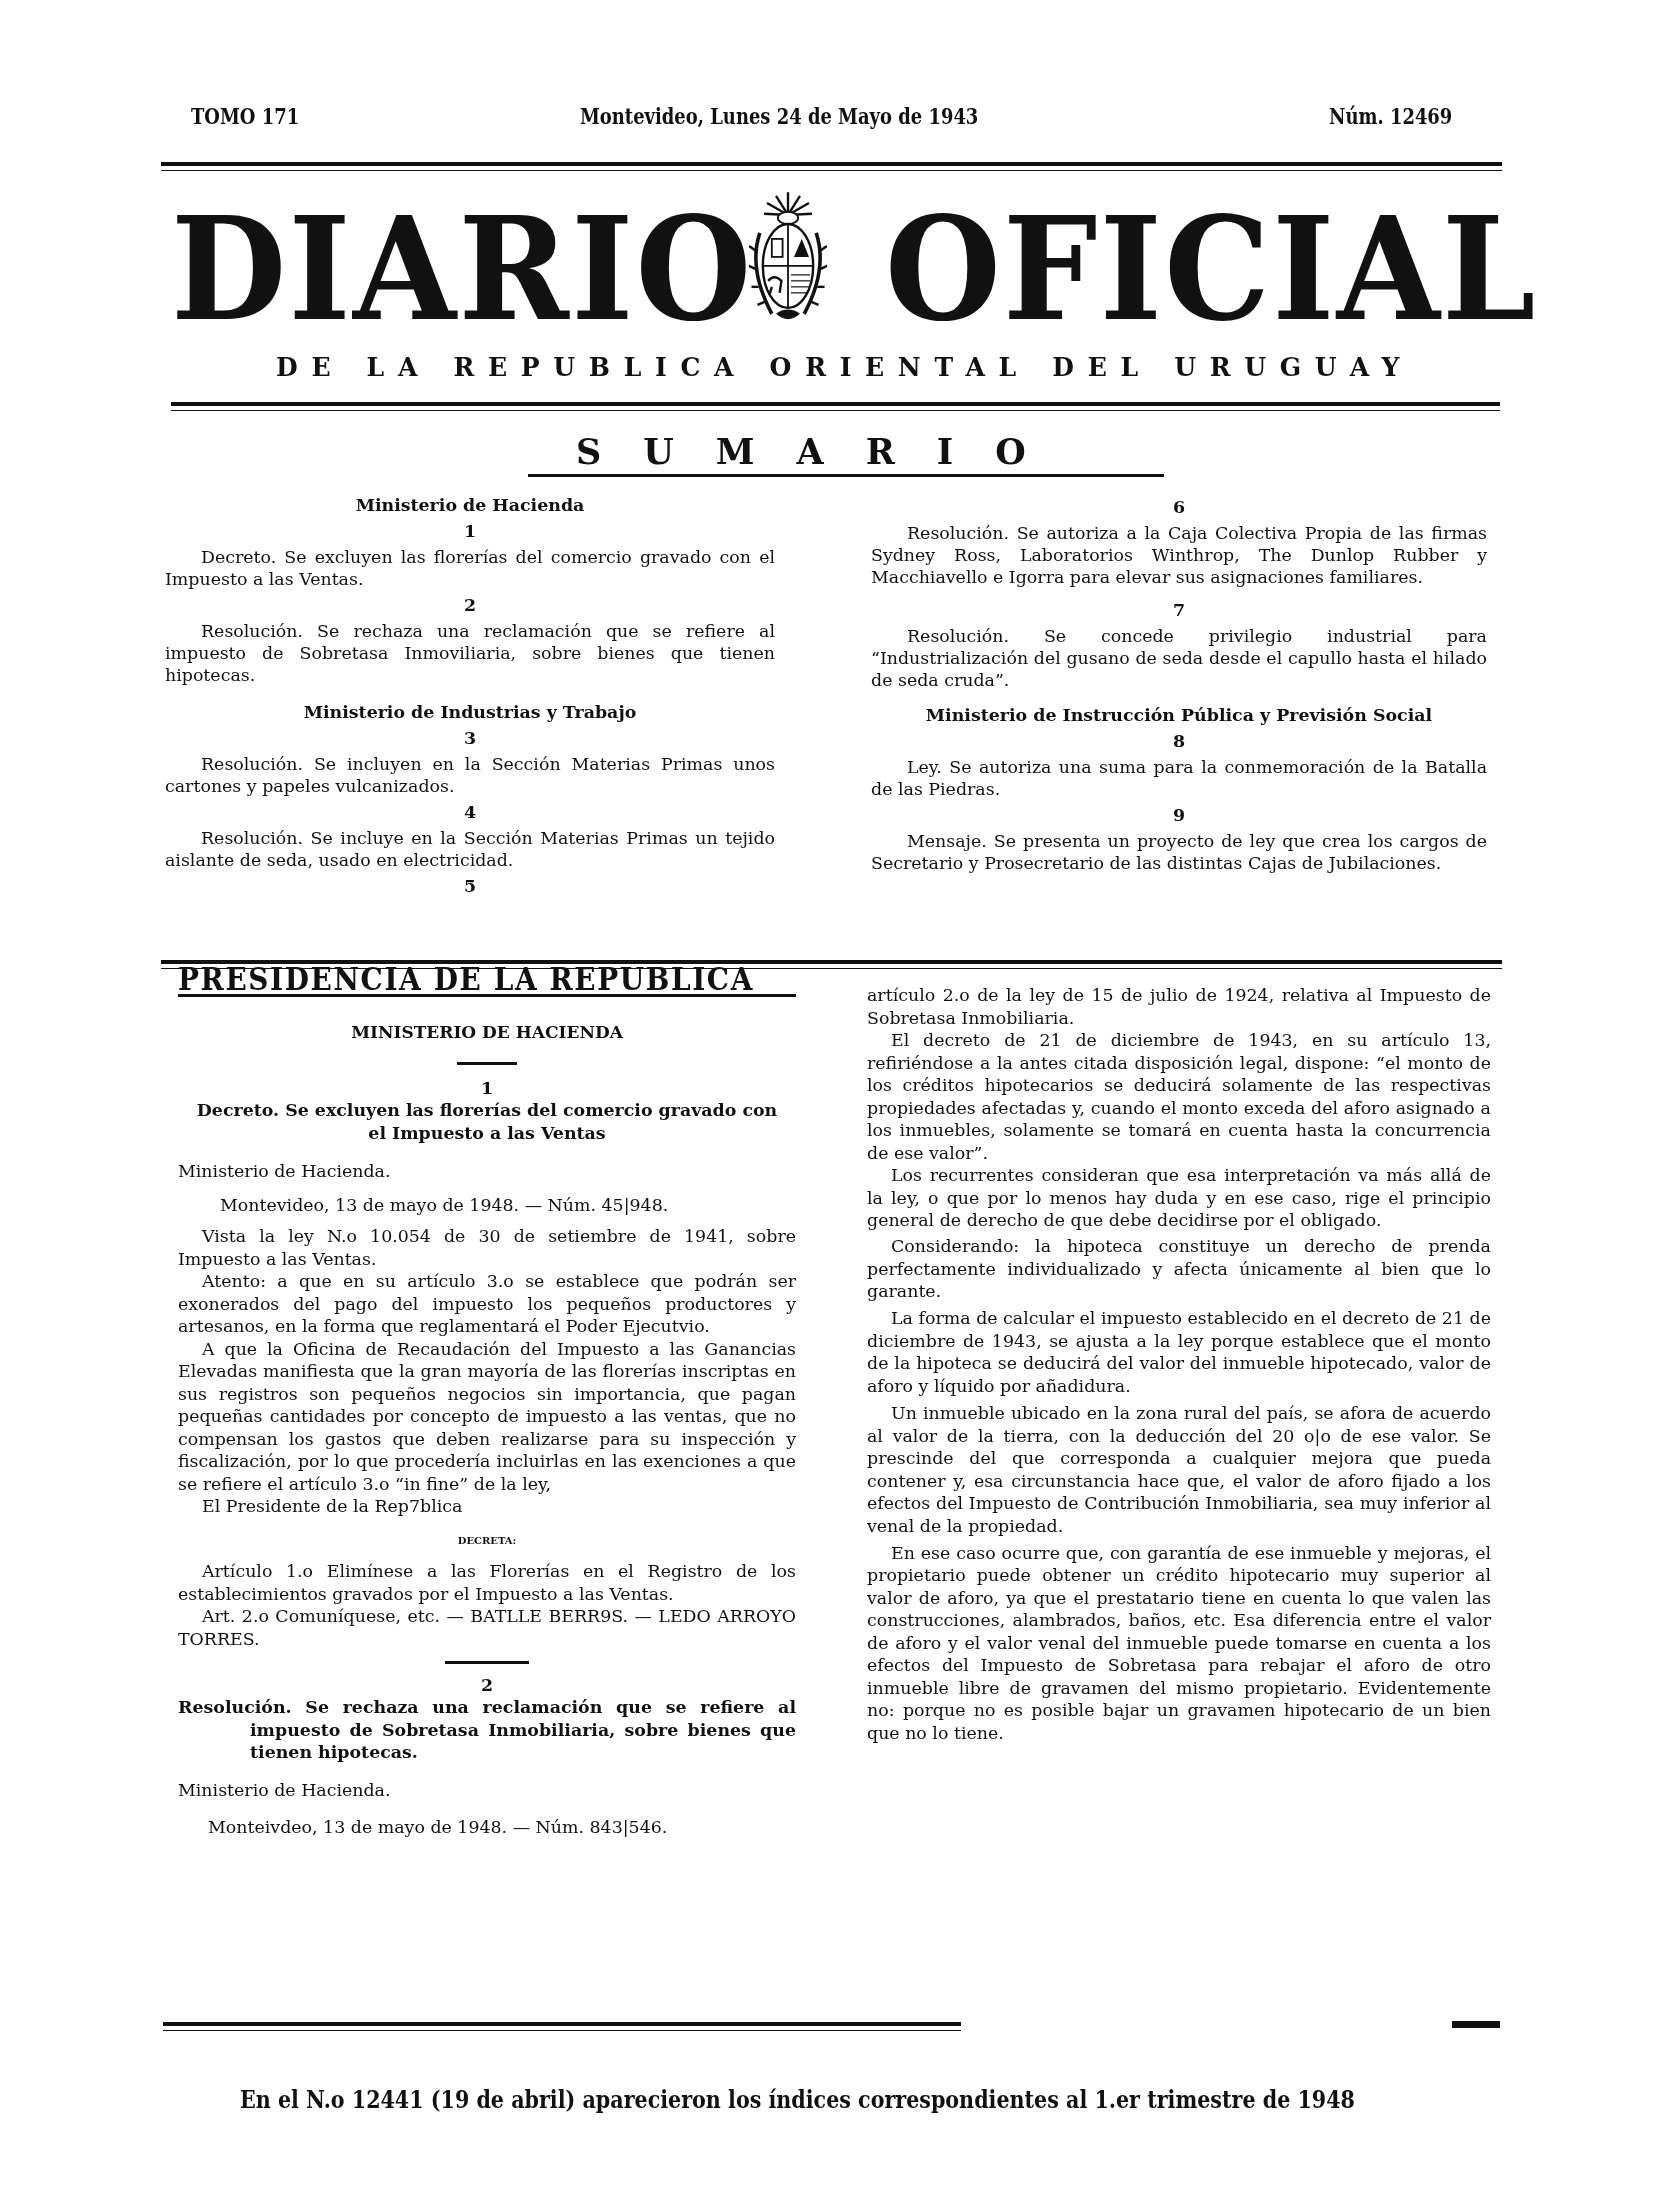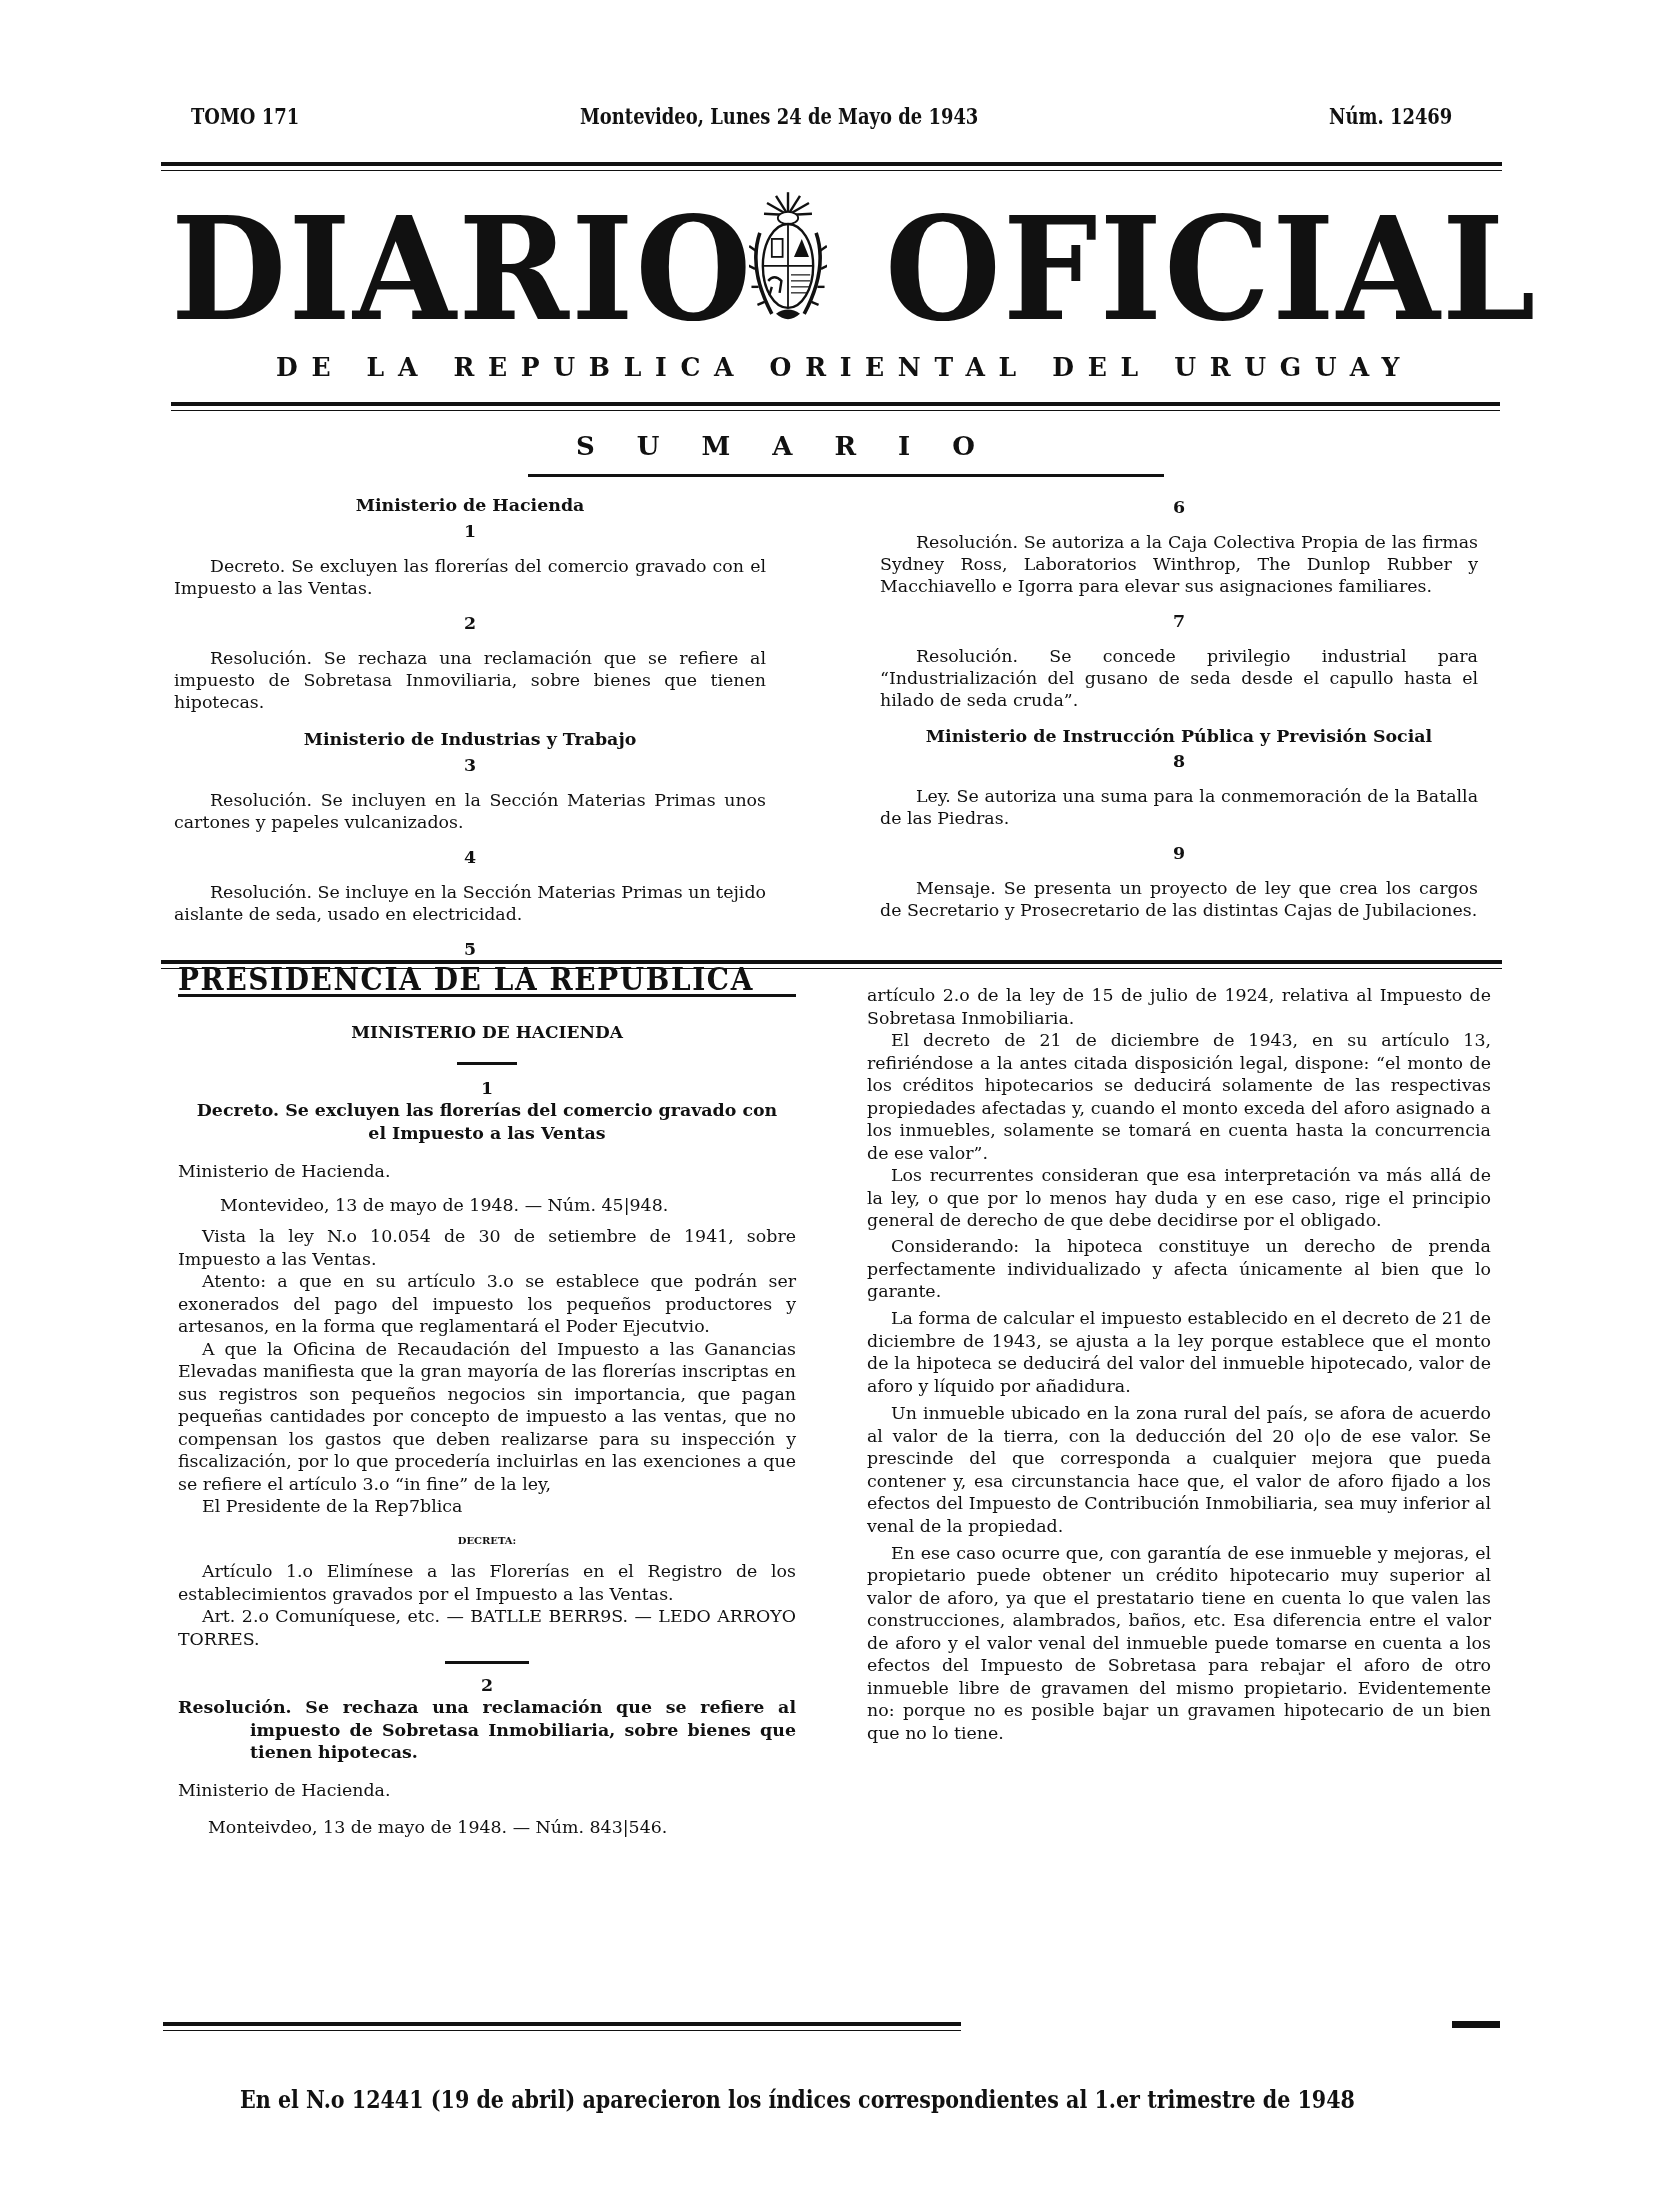--- a/index.html
+++ b/index.html
@@ -30,27 +30,27 @@
   #masthead-right { left: 885px; }
   #emblem { left: 749px; top: 191px; width: 78px; height: 133px; }
 
   #subtitle {
     top: 351px; left: 276px; width: 1128px; font-size: 26.4px; font-weight: bold;
     letter-spacing: 14.4px; text-align: left; transform: scaleX(0.95); transform-origin: left top;
     white-space: nowrap;
   }
 
   #sumario-title {
-    top: 431px; left: 576px; width: 504px; font-size: 26px; font-weight: bold;
+    top: 431px; left: 576px; width: 504px; font-size: 35px; font-weight: bold;
     letter-spacing: 42px; white-space: nowrap;
   }
 
   
   .col { position: absolute; font-size: 17.4px; line-height: 22px; text-align: justify; }
-  .col p { margin: 13px; text-indent: 36px; }
+  .col p { margin: 4px; text-indent: 36px; }
   .col .ministry { text-align: center; font-weight: bold; text-indent: 0; margin: 0 0 3.6px 0; }
   .col .num { text-align: center; font-weight: bold; text-indent: 0; margin: 2.4px 0 1.2px 0; }
   #sum-left { left: 161px; top: 494px; width: 618px; }
   #sum-right { left: 867px; top: 494px; width: 624px; }
 
   
   .body-col { position: absolute; font-size: 17.4px; line-height: 22.5px; text-align: justify; }
   .body-col p { margin: 0; text-indent: 24px; }
   .body-col .center { text-align: center; text-indent: 0; }
   .body-col .bold { font-weight: bold; }

